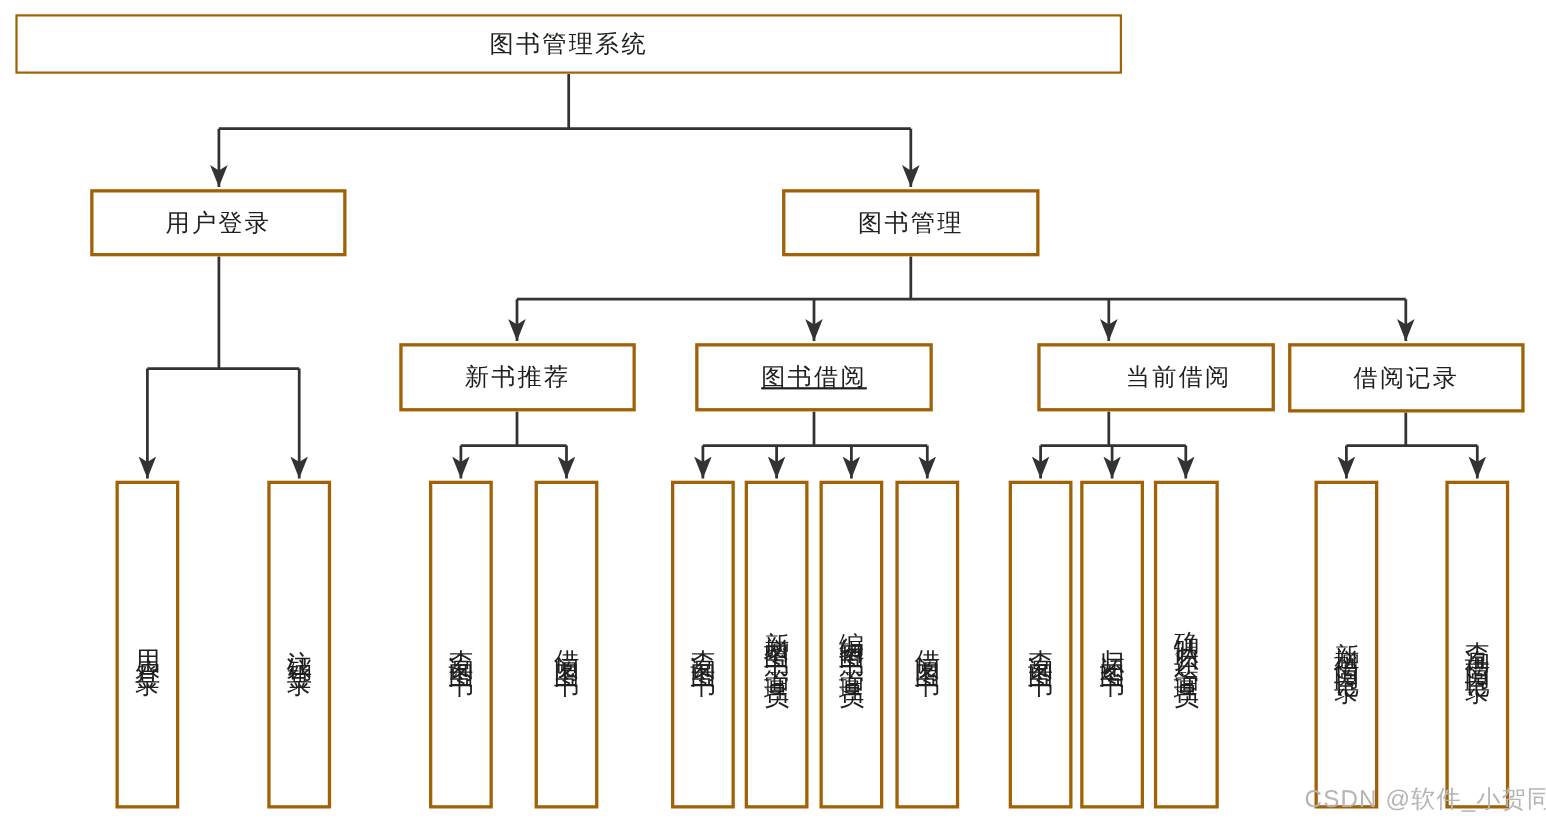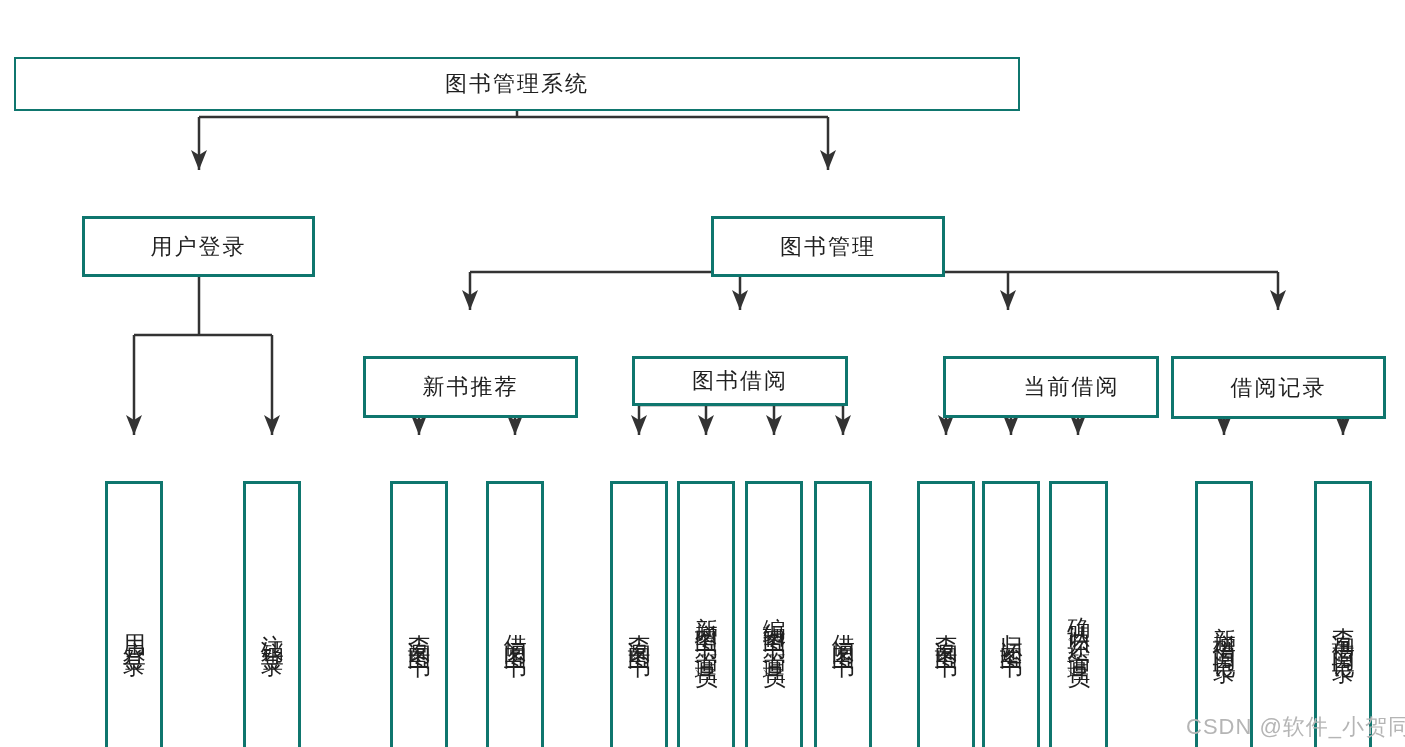--- a/index.html
+++ b/index.html
@@ -18,27 +18,26 @@
   .wires {
     position: absolute;
     left: 0;
     top: 0;
     width: 1405px;
     height: 747px;
   }
   .box {
     position: absolute;
     box-sizing: border-box;
-    border: 3px solid #0f766e;
+    border: 3px solid #a16207;
     background: #ffffff;
     color: #1f1f1f;
     display: flex;
     align-items: center;
     justify-content: center;
-    margin-top: 44px;
   }
   .box-root {
     border-width: 2px;
   }
   .box-h {
     font-size: 22px;
     letter-spacing: 2px;
     white-space: nowrap;
   }
   .box-v .vtext {
@@ -125,21 +124,21 @@
       <line x1="1343" y1="405" x2="1343" y2="435" marker-end="url(#arrow)"></line>
     </g>
   </svg>
 
   <div class="box box-h box-root" style="left:14px; top:13px; width:1006px; height:54px;">图书管理系统</div>
 
   <div class="box box-h" style="left:82px; top:172px; width:233px; height:61px;">用户登录</div>
   <div class="box box-h" style="left:363px; top:312px; width:215px; height:62px;">新书推荐</div>
 
   <div class="box box-h" style="left:711px; top:172px; width:234px; height:61px;">图书管理</div>
-  <div class="box box-h" style="left:632px; top:312px; width:216px; height:50px;">图书借阅</div>
+  <div class="box box-h" style="left:632px; top:312px; width:216px; height:62px;text-decoration:underline;">图书借阅</div>
   <div class="box box-h" style="left:943px; top:312px; width:216px; height:62px;padding-left:41px;">当前借阅</div>
   <div class="box box-h" style="left:1171px; top:312px; width:215px; height:63px;">借阅记录</div>
 
   <div class="box box-v" style="left:105px; top:437px; width:58px; height:298px;">
     <span class="vtext">用户登录</span>
   </div>
   <div class="box box-v" style="left:243px; top:437px; width:58px; height:298px;">
     <span class="vtext">注销登录</span>
   </div>
 

